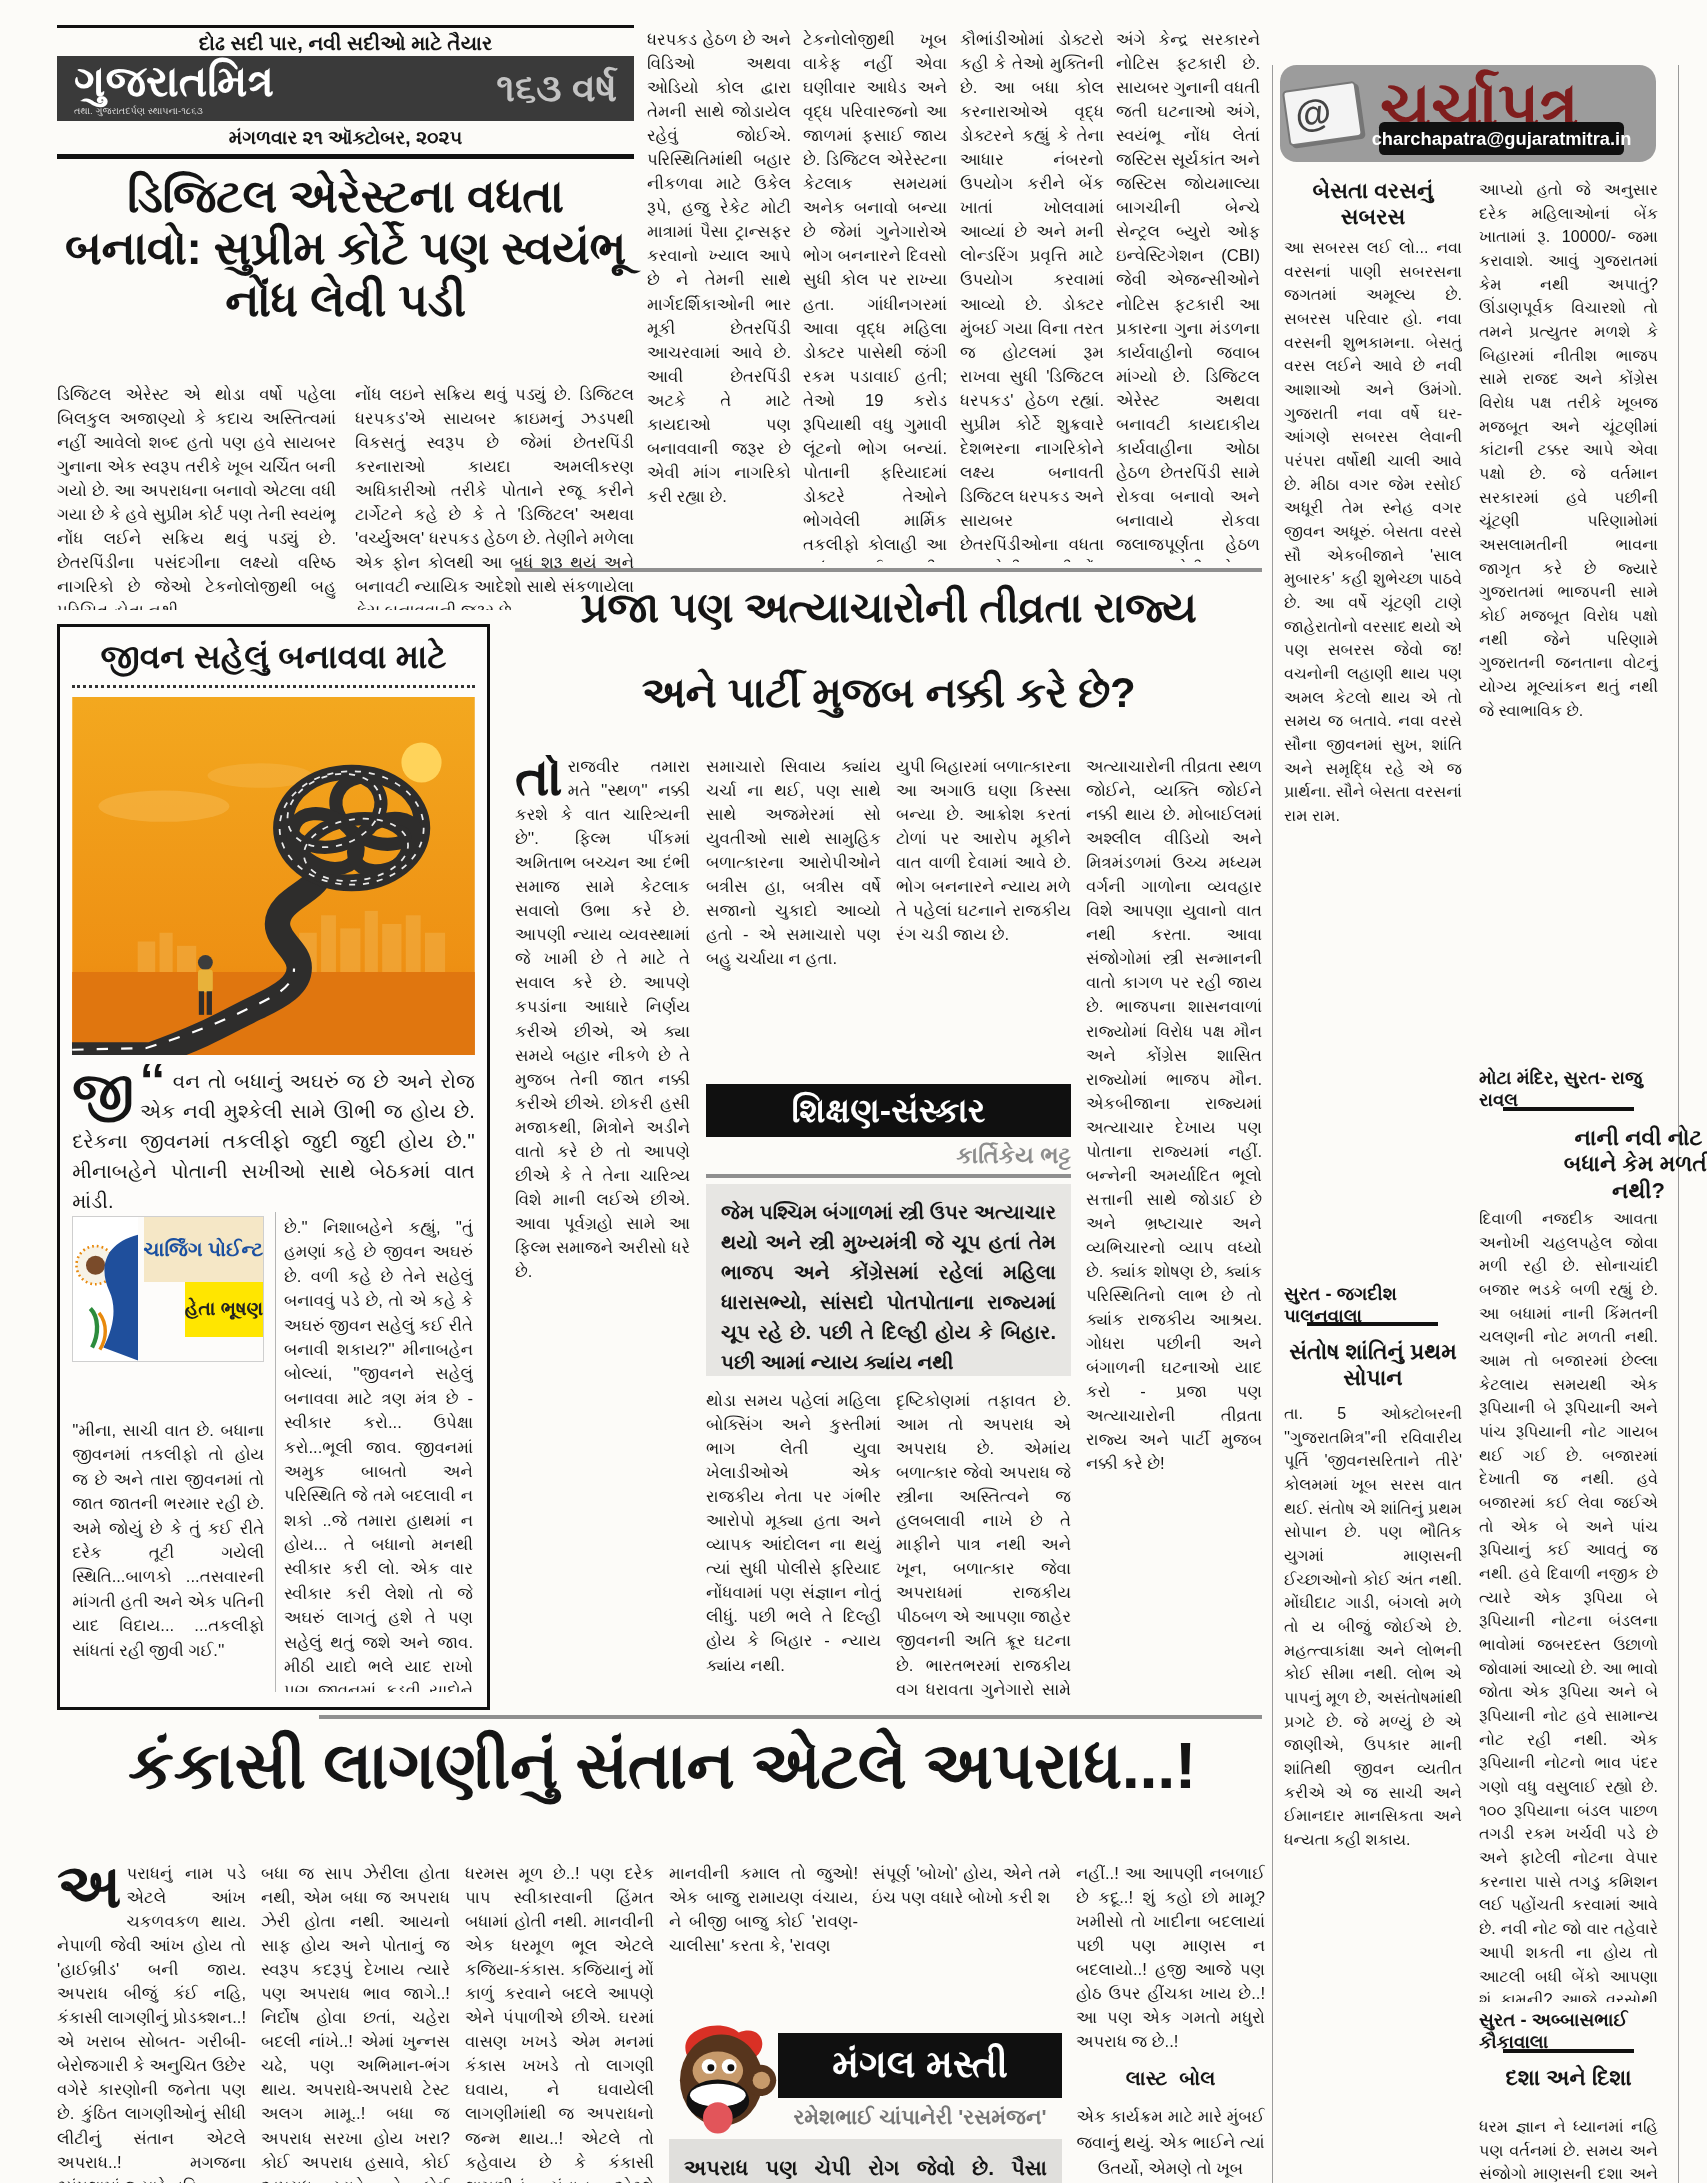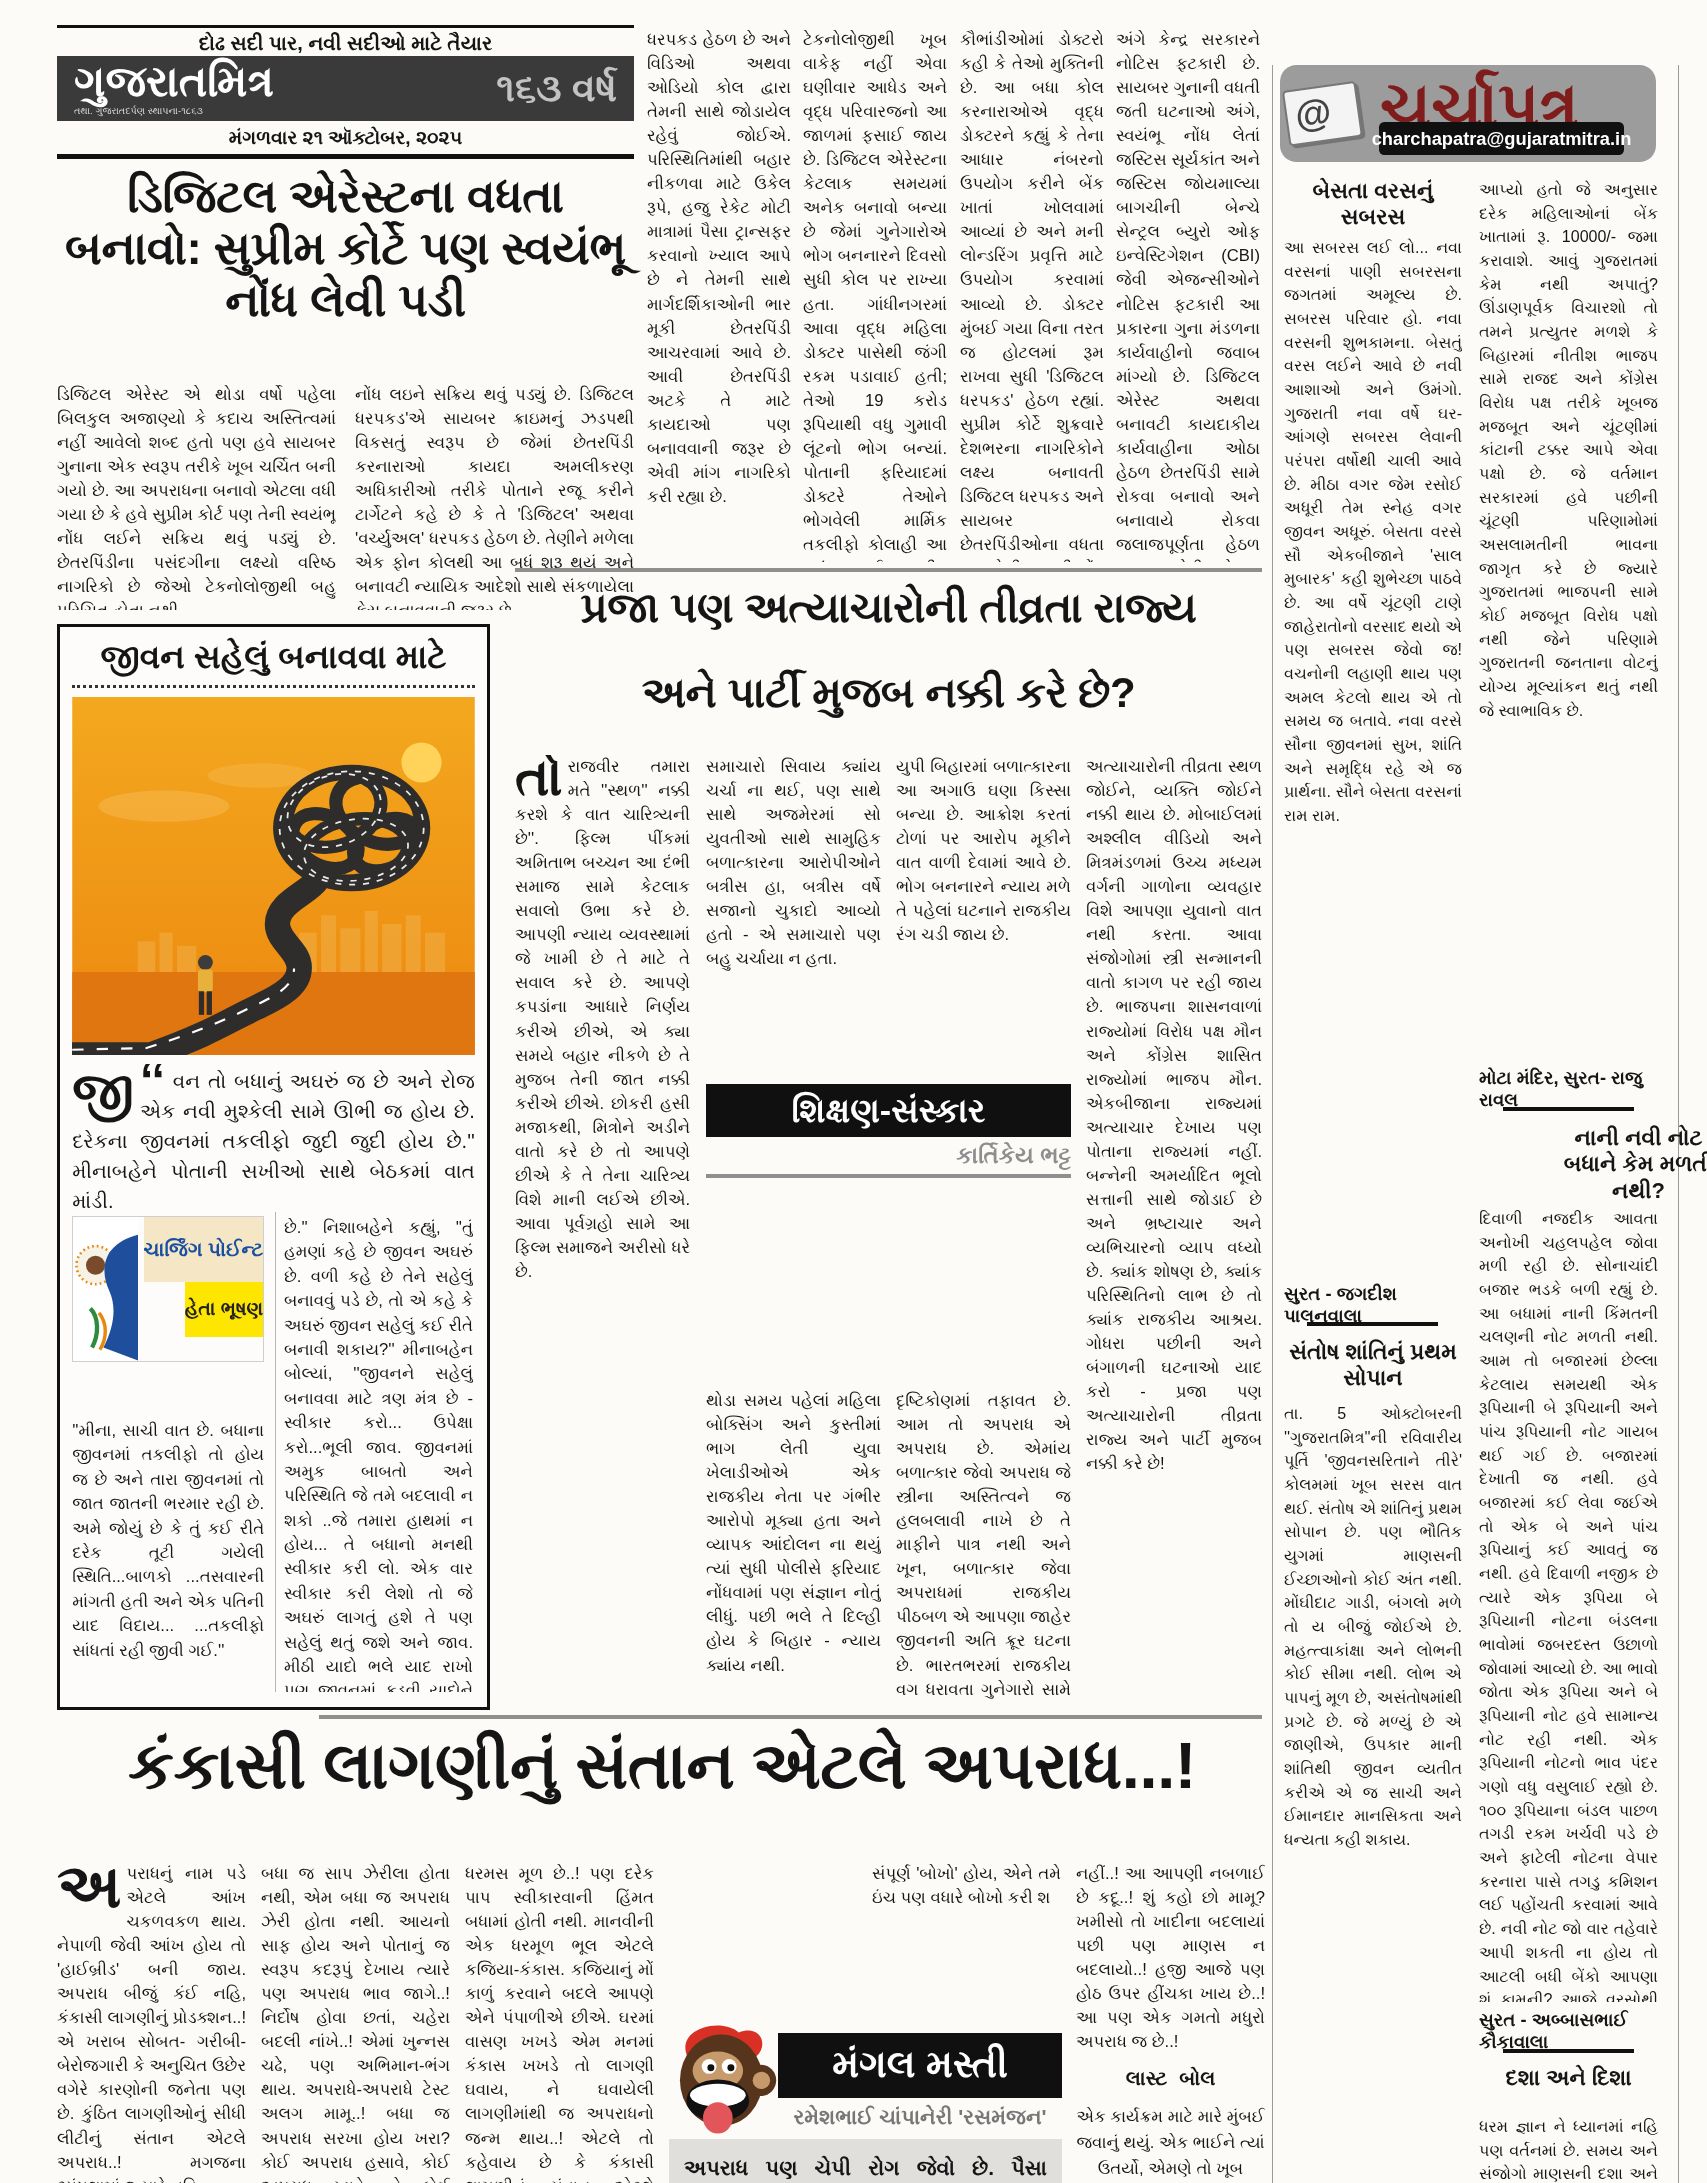--- a/index.html
+++ b/index.html
@@ -85,20 +85,21 @@
   <div class="abs body-txt just colbox" style="left:515px;top:755px;width:175px;height:948px;">
     <span class="b" style="float:left;font-size:52px;line-height:.85;padding-right:5.2px;">તો</span><span>રાજવીર તમારા મતે ''સ્થળ'' નક્કી કરશે કે વાત ચારિત્ર્યની છે''. ફિલ્મ પીંકમાં અમિતાભ બચ્ચન આ દંભી સમાજ સામે કેટલાક સવાલો ઉભા કરે છે. આપણી ન્યાય વ્યવસ્થામાં જે ખામી છે તે માટે તે સવાલ કરે છે. આપણે કપડાંના આધારે નિર્ણય કરીએ છીએ, એ ક્યા સમયે બહાર નીકળે છે તે મુજબ તેની જાત નક્કી કરીએ છીએ. છોકરી હસી મજાકથી, મિત્રોને અડીને વાતો કરે છે તો આપણે છીએ કે તે તેના ચારિત્ર્ય વિશે માની લઈએ છીએ. આવા પૂર્વગ્રહો સામે આ ફિલ્મ સમાજને અરીસો ધરે છે.</span>
   </div>
   <div class="abs body-txt just colbox" style="left:706px;top:755px;width:175px;height:321px;">સમાચારો સિવાય ક્યાંય ચર્ચા ના થઈ, પણ સાથે સાથે અજમેરમાં સો યુવતીઓ સાથે સામુહિક બળાત્કારના આરોપીઓને બત્રીસ હા, બત્રીસ વર્ષે સજાનો ચુકાદો આવ્યો હતો - એ સમાચારો પણ બહુ ચર્ચાયા ન હતા.</div>
   <div class="abs body-txt just colbox" style="left:896px;top:755px;width:175px;height:321px;">યુપી બિહારમાં બળાત્કારના આ અગાઉ ઘણા કિસ્સા બન્યા છે. આક્રોશ કરતાં ટોળાં પર આરોપ મૂકીને વાત વાળી દેવામાં આવે છે. ભોગ બનનારને ન્યાય મળે તે પહેલાં ઘટનાને રાજકીય રંગ ચડી જાય છે.</div>
   <div class="abs body-txt just colbox" style="left:1086px;top:755px;width:176px;height:948px;">અત્યાચારોની તીવ્રતા સ્થળ જોઈને, વ્યક્તિ જોઈને નક્કી થાય છે. મોબાઈલમાં અશ્લીલ વીડિયો અને મિત્રમંડળમાં ઉચ્ચ મધ્યમ વર્ગની ગાળોના વ્યવહાર વિશે આપણા યુવાનો વાત નથી કરતા. આવા સંજોગોમાં સ્ત્રી સન્માનની વાતો કાગળ પર રહી જાય છે. ભાજપના શાસનવાળાં રાજ્યોમાં વિરોધ પક્ષ મૌન અને કોંગ્રેસ શાસિત રાજ્યોમાં ભાજપ મૌન. એકબીજાના રાજ્યમાં અત્યાચાર દેખાય પણ પોતાના રાજ્યમાં નહીં. બન્નેની અમર્યાદિત ભૂલો સત્તાની સાથે જોડાઈ છે અને ભ્રષ્ટાચાર અને વ્યભિચારનો વ્યાપ વધ્યો છે. ક્યાંક શોષણ છે, ક્યાંક પરિસ્થિતિનો લાભ છે તો ક્યાંક રાજકીય આશ્રય. ગોધરા પછીની અને બંગાળની ઘટનાઓ યાદ કરો - પ્રજા પણ અત્યાચારોની તીવ્રતા રાજ્ય અને પાર્ટી મુજબ નક્કી કરે છે!</div>
 
   <div class="abs banner" style="left:706px;top:1084px;width:365px;height:53px;font-size:34px;">શિક્ષણ-સંસ્કાર</div>
   <div class="abs b" style="left:706px;top:1142px;width:365px;text-align:right;font-size:23px;color:#8e8e8e;">કાર્તિકેય ભટ્ટ</div>
   <div class="abs grule" style="left:706px;top:1174px;width:365px;height:3.5px;"></div>
+  <div class="abs quote-box just" style="left:706px;top:1184px;width:365px;height:192px;box-sizing:border-box;">જેમ પશ્ચિમ બંગાળમાં સ્ત્રી ઉપર અત્યાચાર થયો અને સ્ત્રી મુખ્યમંત્રી જે ચૂપ હતાં તેમ ભાજપ અને કોંગ્રેસમાં રહેલાં મહિલા ધારાસભ્યો, સાંસદો પોતપોતાના રાજ્યમાં ચૂપ રહે છે. પછી તે દિલ્હી હોય કે બિહાર. પછી આમાં ન્યાય ક્યાંય નથી</div>
   <div class="abs body-txt just colbox" style="left:706px;top:1389px;width:175px;height:314px;">થોડા સમય પહેલાં મહિલા બોક્સિંગ અને કુસ્તીમાં ભાગ લેતી યુવા ખેલાડીઓએ એક રાજકીય નેતા પર ગંભીર આરોપો મૂક્યા હતા અને વ્યાપક આંદોલન ના થયું ત્યાં સુધી પોલીસે ફરિયાદ નોંધવામાં પણ સંજ્ઞાન નોતું લીધું. પછી ભલે તે દિલ્હી હોય કે બિહાર - ન્યાય ક્યાંય નથી.</div>
   <div class="abs body-txt just colbox" style="left:896px;top:1389px;width:175px;height:314px;">દૃષ્ટિકોણમાં તફાવત છે. આમ તો અપરાધ એ અપરાધ છે. એમાંય બળાત્કાર જેવો અપરાધ જે સ્ત્રીના અસ્તિત્વને જ હલબલાવી નાખે છે તે માફીને પાત્ર નથી અને ખૂન, બળાત્કાર જેવા અપરાધમાં રાજકીય પીઠબળ એ આપણા જાહેર જીવનની અતિ ક્રૂર ઘટના છે. ભારતભરમાં રાજકીય વગ ધરાવતા ગુનેગારો સામે કાયદાનું...</div>
 
   <div class="abs" style="left:57px;top:624px;width:433px;height:1086px;border:3.1px solid #111;box-sizing:border-box;background:#fdfcfa;">
     <div class="ctr b" style="font-size:33px;margin-top:11.4px;">જીવન સહેલું બનાવવા માટે</div>
     <div style="margin:7.9px 12.2px 0 12.2px;border-top:3.1px dotted #333;"></div>
 
     <div style="margin:8.7px 12.2px 0 12.2px;height:358px;position:relative;overflow:hidden;">
       <svg width="403" height="358" viewBox="0 0 922 820">
         <defs>
@@ -181,20 +182,21 @@
   <div class="abs grule" style="left:319px;top:1715px;width:943px;height:3.9px;"></div>
   <div class="abs headline ctr" style="left:57px;top:1729px;width:1210px;font-size:65px;">કંકાસી લાગણીનું સંતાન એટલે અપરાધ...!</div>
 
   <div class="abs body-txt just colbox" style="left:57px;top:1862px;width:189px;height:862px;">
     <span class="b" style="float:left;font-size:61px;line-height:.8;padding-right:5.2px;">અ</span><span>પરાધનું નામ પડે એટલે આંખ ચકળવકળ થાય. નેપાળી જેવી આંખ હોય તો 'હાઈબ્રીડ' બની જાય. અપરાધ બીજું કંઈ નહિ, કંકાસી લાગણીનું પ્રોડક્શન..! એ ખરાબ સોબત- ગરીબી-બેરોજગારી કે અનુચિત ઉછેર વગેરે કારણોની જનેતા પણ છે. કુંઠિત લાગણીઓનું સીધી લીટીનું સંતાન એટલે અપરાધ..! મગજના ઝાંપલામાં જ્યારે નહિ</span>
     
     
   </div>
   <div class="abs body-txt just colbox" style="left:261px;top:1862px;width:189px;height:862px;">બધા જ સાપ ઝેરીલા હોતા નથી, એમ બધા જ અપરાધ ઝેરી હોતા નથી. આયનો સાફ હોય અને પોતાનું જ સ્વરૂપ કદરૂપું દેખાય ત્યારે પણ અપરાધ ભાવ જાગે..! નિર્દોષ હોવા છતાં, ચહેરા બદલી નાંખે..! એમાં ખુન્નસ ચઢે, પણ અભિમાન-ભંગ થાય. અપરાધે-અપરાધે ટેસ્ટ અલગ મામૂ..! બધા જ અપરાધ સરખા હોય ખરા? કોઈ અપરાધ હસાવે, કોઈ અપરાધ રડાવે, ને કોઈ અપરાધ જેલના સળિયા ગણાવે..! અપરાધી સ્વચ્છંદમાં જ્યારે બુદ્ધિ ખાર્ય નહીં ત્યારે 'અંડરવર્લ્ડ' બને. જેમ જેમ કળિયુગ જામતો જાય તેમ તેમ અપરાધની વેરાઈટી વધતી જાય..!</div>
   <div class="abs body-txt just colbox" style="left:465px;top:1862px;width:189px;height:862px;">ધરમસ મૂળ છે..! પણ દરેક પાપ સ્વીકારવાની હિંમત બધામાં હોતી નથી. માનવીની એક ધરમૂળ ભૂલ એટલે કજિયા-કંકાસ. કજિયાનું મોં કાળું કરવાને બદલે આપણે એને પંપાળીએ છીએ. ઘરમાં વાસણ ખખડે એમ મનમાં કંકાસ ખખડે તો લાગણી ઘવાય, ને ઘવાયેલી લાગણીમાંથી જ અપરાધનો જન્મ થાય..! એટલે તો કહેવાય છે કે કંકાસી લાગણીનું સંતાન એટલે અપરાધ. સંસ્કારનું સિંચન થાય તો અપરાધના મૂળિયાં સુકાઈ જાય, બાકી ખાતર-પાણી તો સમાજ આપ્યા જ કરે છે..!</div>
+  <div class="abs body-txt just colbox" style="left:669px;top:1862px;width:189px;height:144px;">માનવીની કમાલ તો જુઓ! એક બાજુ રામાયણ વંચાય, ને બીજી બાજુ કોઈ 'રાવણ-ચાલીસા' કરતા કે, 'રાવણ</div>
   <div class="abs body-txt just colbox" style="left:872px;top:1862px;width:189px;height:144px;">સંપૂર્ણ 'બોખો' હોય, એને તમે ઇંચ પણ વધારે બોખો કરી શ</div>
 
   <div class="abs" style="left:669px;top:2015px;width:393px;height:321px;">
     <div style="position:absolute;left:0;top:0;width:109px;height:122px;">
       <svg width="109" height="122" viewBox="0 0 250 280">
         <path d="M40 90 C 20 30 120 5 160 40 C 210 20 230 70 200 95 L60 110 Z" fill="#d93025"></path>
         <ellipse cx="120" cy="150" rx="95" ry="105" fill="#57351d"></ellipse>
         <circle cx="210" cy="150" r="36" fill="#57351d"></circle>
         <circle cx="212" cy="150" r="20" fill="#c79a6b"></circle>
         <ellipse cx="112" cy="128" rx="58" ry="44" fill="#c79a6b"></ellipse>

